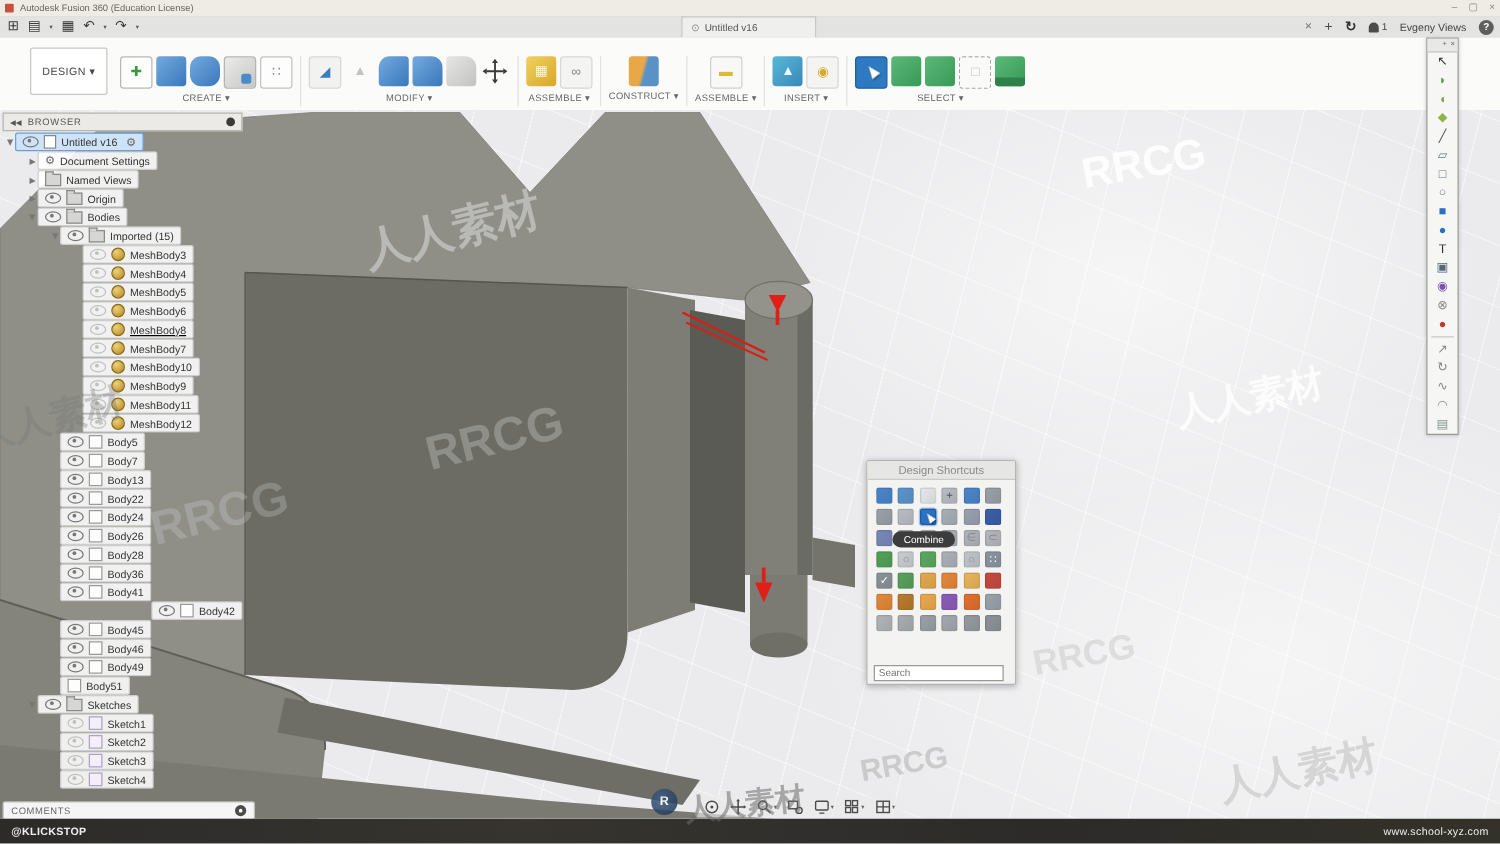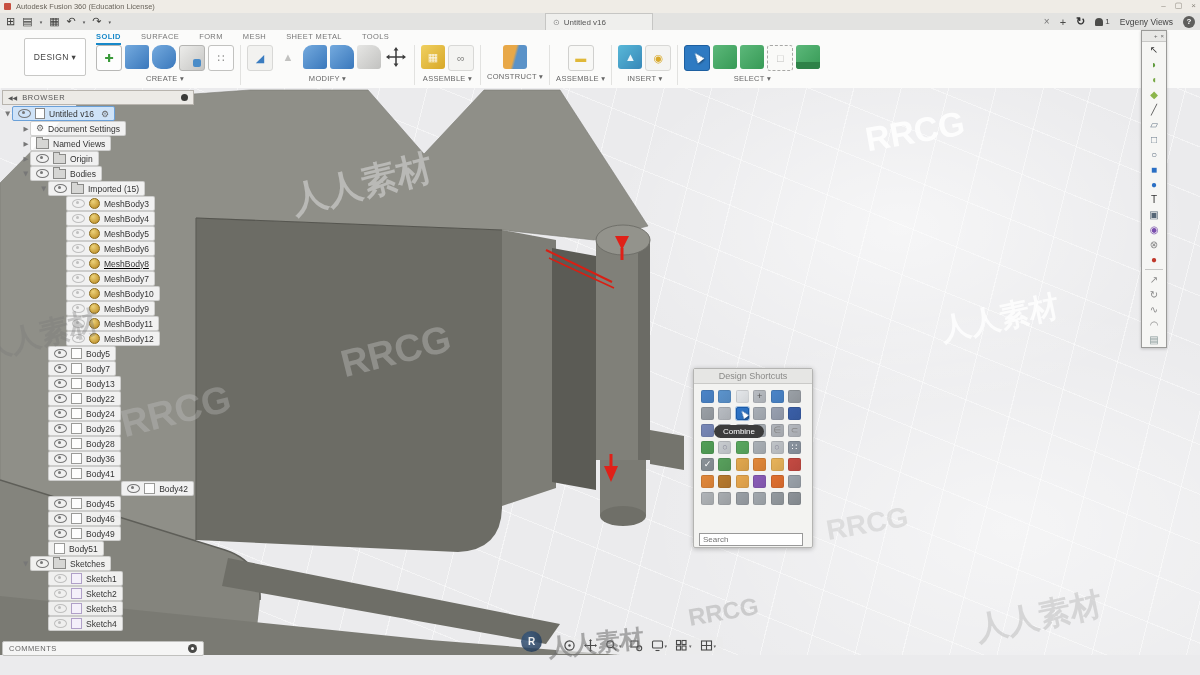--- a/index.html
+++ b/index.html
@@ -212,28 +212,20 @@
         <span class="bellb"></span>
         <span class="bellnum">1</span>
       </span>
       <span class="uname">Evgeny Views</span>
       <span class="help">?</span>
     </div>
   </div>
 
   <div class="ribbon">
     <div class="design-btn">DESIGN ▾</div>
-    <div class="rtabs" id="rtabs">
-        <span class="rtab active">SOLID</span>
-        <span class="rtab">SURFACE</span>
-        <span class="rtab">FORM</span>
-        <span class="rtab">MESH</span>
-        <span class="rtab">SHEET METAL</span>
-        <span class="rtab">TOOLS</span>
-      </div>
     <div class="rgroups" id="rgroups">
         <div class="rgroup">
           <div class="rrow">
             <div class="tile t-sketch">
               <span class="tglyph" style="color: rgb(58, 154, 58);">✚</span>
             </div>
             <div class="tile t-blue"></div>
             <div class="tile t-blue-round"></div>
             <div class="tile t-grayblue"></div>
             <div class="tile t-dots">
@@ -801,20 +793,24 @@
     </span>
     <span class="nav-i">
       <svg width="13" height="13" viewBox="0 0 13 13" fill="none" stroke="#4a4a4a" stroke-width="1.1">
           <rect x="1.5" y="2" width="10" height="9"></rect>
           <path d="M6.5 2v9M1.5 6.5h10"></path>
         </svg>
       <span class="ncaret">▾</span>
     </span>
   </div>
 
+  <div class="footer">
+    <span class="ftext">@KLICKSTOP</span>
+    <span class="ftext r">www.school-xyz.com</span>
+  </div>
 
   <div class="wmlayer" id="wmlayer">
     <div class="wmlogo">R</div>
       <div class="wm" style="left: 290px; top: 160px; font-size: 36px; color: rgba(228, 228, 228, 0.5); transform: rotate(-14deg);">人人素材</div>
       <div class="wm" style="left: 340px; top: 330px; font-size: 38px; color: rgba(210, 210, 210, 0.35); transform: rotate(-14deg);">RRCG</div>
       <div class="wm" style="left: 120px; top: 390px; font-size: 38px; color: rgba(205, 205, 205, 0.3); transform: rotate(-14deg);">RRCG</div>
       <div class="wm" style="left: -20px; top: 315px; font-size: 30px; color: rgba(120, 120, 120, 0.35); transform: rotate(-14deg);">人人素材</div>
       <div class="wm" style="left: 865px; top: 112px; font-size: 34px; color: rgba(255, 255, 255, 0.85); transform: rotate(-10deg);">RRCG</div>
       <div class="wm" style="left: 940px; top: 298px; font-size: 30px; color: rgba(255, 255, 255, 0.8); transform: rotate(-12deg);">人人素材</div>
       <div class="wm" style="left: 826px; top: 508px; font-size: 28px; color: rgba(200, 200, 200, 0.5); transform: rotate(-10deg);">RRCG</div>

